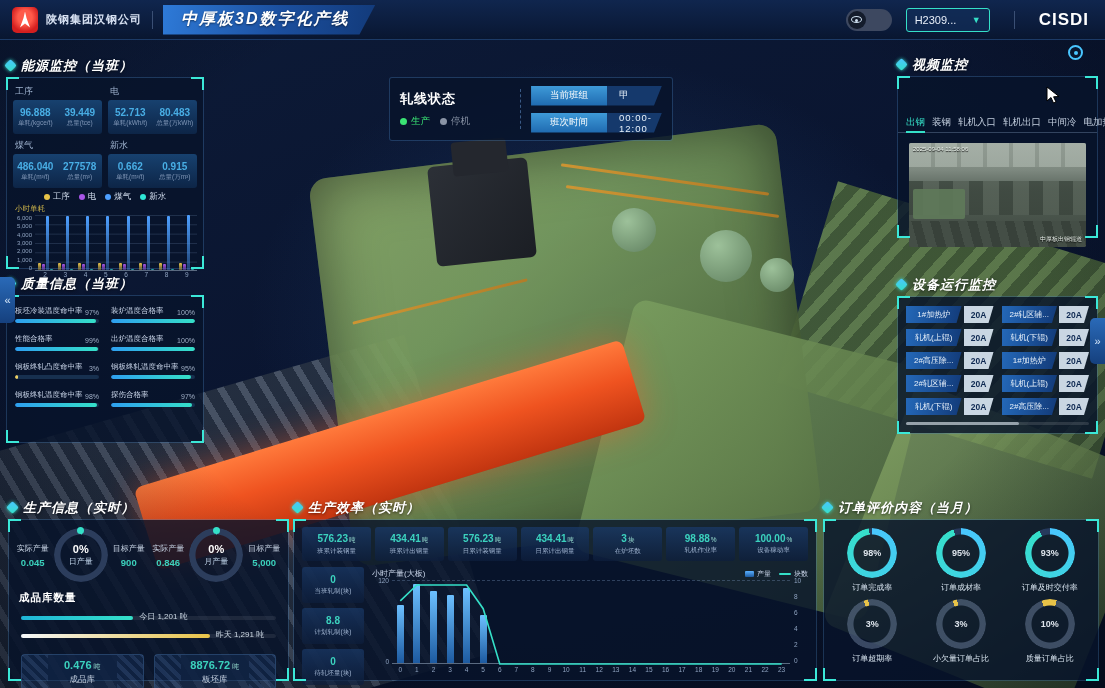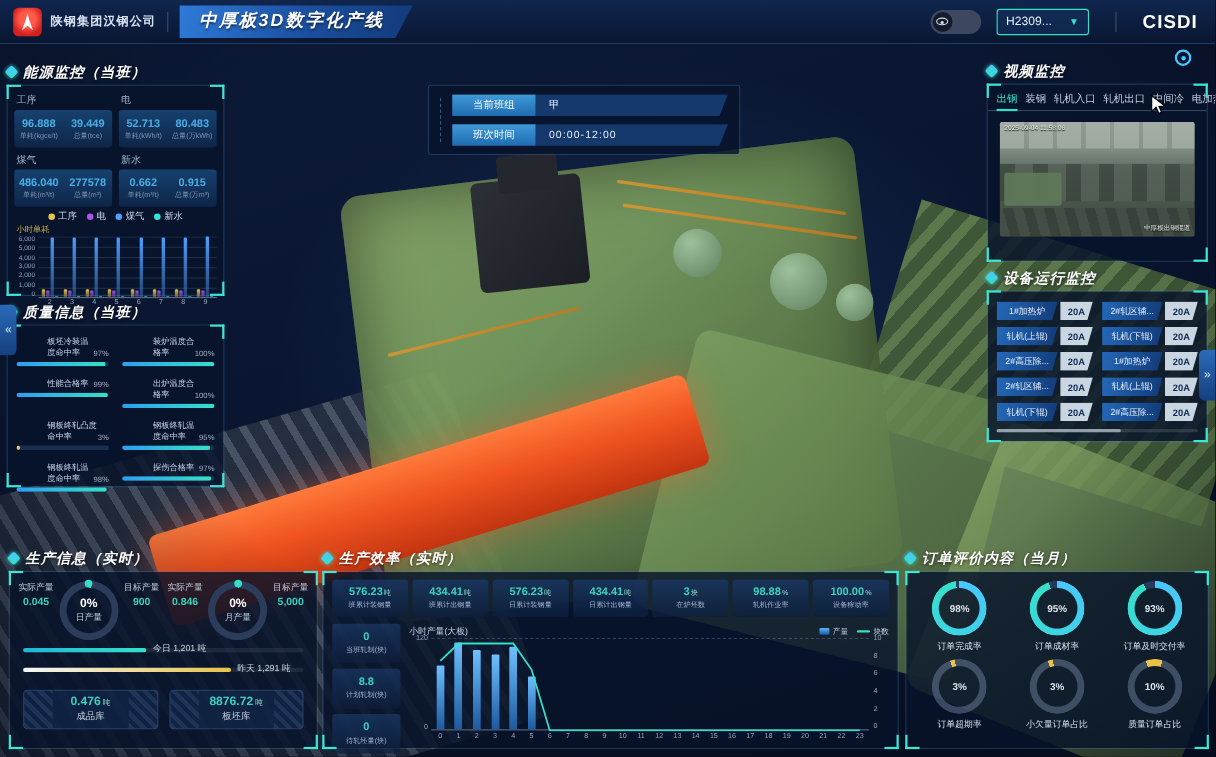--- a/index.html
+++ b/index.html
@@ -108,21 +108,21 @@
     background-size:100% 9.34px; }
   .e-group2 { display:flex; align-items:flex-end; gap:1px; }
   .e-bar { width:3px; border-radius:1px 1px 0 0; }
   .e-xlabels { display:flex; justify-content:space-around; }
   .e-xlabels span { color:#8fa3c0; font-size:6.5px; }
 
   
   #panel-quality { left:6px; top:275px; width:198px; height:168px; }
   #quality-grid { display:grid; grid-template-columns:1fr 1fr; gap:11px 12px; padding:10px 8px; }
   .q-item .q-head { display:flex; justify-content:space-between; align-items:flex-end; margin-bottom:3px; }
-  .q-item .q-label { color:#c8d4e8; font-size:7.5px;padding-left:28px; }
+  .q-item .q-label { color:#c8d4e8; font-size:7.5px; }
   .q-item .q-pct { color:#aebdd4; font-size:7px; }
   .q-track { height:4px; border-radius:2px; background:#17304f; overflow:hidden; }
   .q-fill { height:100%; border-radius:2px; background:linear-gradient(90deg,#2e9ff0,#35e0c8); }
   .q-fill.gold { background:linear-gradient(90deg,#e8c348,#f0d878); }
 
   
   #panel-linestatus { left:389px; top:77px; width:284px; height:64px; }
   #panel-linestatus .p-box { height:64px; display:flex; align-items:center; padding:8px 10px; gap:10px; }
   .ls-left { width:42%; }
   .ls-title { color:#fff; font-size:13px; font-weight:bold; letter-spacing:1px; margin-bottom:7px; }
@@ -132,51 +132,51 @@
   .ls-sep { width:0; height:40px; border-left:1px dashed #3a5a86; }
   .ls-right { flex:1; display:flex; flex-direction:column; gap:7px; }
   .ls-pill { display:flex; height:20px; clip-path:polygon(0 0,100% 0,calc(100% - 8px) 100%,0 100%); }
   .ls-pill .lab { width:76px; background:linear-gradient(180deg,#3e9ad8,#1f6ab0); color:#fff; font-size:9.5px;
     display:flex; align-items:center; justify-content:center; }
   .ls-pill .val { flex:1; background:rgba(26,70,130,.75); color:#e8f1fa; font-size:9.5px;
     display:flex; align-items:center; padding-left:12px; letter-spacing:1px; }
 
   
   #panel-video { left:897px; top:56px; width:201px; height:188px; }
-  #video-tabs { display:flex; gap:7px; padding:7px 8px 0; border-bottom:1px solid #33445f; height:24px; }
+  #video-tabs { display:flex; gap:7px; padding:7px 8px 0; border-bottom:1px solid #33445f; height:24px;margin-top:32px; }
   .v-tab { color:#c2cede; font-size:9.5px; white-space:nowrap; padding-bottom:5px; position:relative; }
   .v-tab.active { color:#35e0c8; }
   .v-tab.active::after { content:""; position:absolute; left:0; right:0; bottom:-1px; height:2px; background:#35e0c8; }
   .cam { position:relative; width:177px; height:104px; margin:10px auto 0; overflow:hidden; border-radius:2px;
     background:linear-gradient(180deg,#97a29a 0%,#7d887f 26%,#59655c 45%,#49544b 70%,#3c463f 100%); }
   .cam .c-roof { position:absolute; left:0; top:0; width:100%; height:24px;
     background:repeating-linear-gradient(90deg,#aab4ab 0 22px,#8d978e 22px 26px); opacity:.7; }
   .cam .c-mach { position:absolute; left:0; top:38px; width:100%; height:34px;
     background:repeating-linear-gradient(90deg,#3a443c 0 14px,#545f55 14px 30px); opacity:.8; }
   .cam .c-green { position:absolute; left:4px; top:46px; width:52px; height:30px; background:#5f7a5a; border-radius:2px; opacity:.9; }
   .cam .c-floor { position:absolute; left:0; bottom:0; width:100%; height:26px;
     background:repeating-linear-gradient(75deg,#444e46 0 9px,#38413a 9px 18px); }
   .cam .ov-top { position:absolute; left:4px; top:3px; color:#e9f0ea; font-size:6px; text-shadow:0 1px 1px #000; }
   .cam .ov-bot { position:absolute; right:4px; bottom:3px; color:#e9f0ea; font-size:6px; text-shadow:0 1px 1px #000; }
 
   
-  #panel-devices { left:897px; top:244px; width:201px; height:164px; }
+  #panel-devices { left:897px; top:276px; width:201px; height:164px; }
   #device-list { display:grid; grid-template-columns:1fr 1fr; gap:6px 8px; padding:9px 8px 4px; }
   .dev { display:flex; height:17px; }
   .dev .nm { flex:1; background:linear-gradient(100deg,#2468b8,#123a78); color:#e8f1fa; font-size:8px;
     display:flex; align-items:center; justify-content:center; clip-path:polygon(0 0,100% 0,calc(100% - 5px) 100%,0 100%); }
   .dev .va { width:30px; margin-left:2px; background:#d9e6f2; color:#0e2a55; font-size:8.5px; font-weight:bold;
     display:flex; align-items:center; justify-content:center; clip-path:polygon(0 0,100% 0,calc(100% - 5px) 100%,0 100%); }
   .dev-scroll { margin:3px 8px 0; height:3px; border-radius:2px; background:rgba(255,255,255,.12); position:relative; }
   .dev-scroll .thumb { position:absolute; left:0; top:0; height:3px; width:62%; border-radius:2px; background:rgba(230,240,250,.55); }
 
   
   #panel-production { left:8px; top:499px; width:281px; height:183px; }
   #gauge-row { display:flex; padding:8px 4px 2px; }
-  .gauge-cluster { flex:1; display:flex; justify-content:center; gap:5px; }
+  .gauge-cluster { flex:1; display:flex; align-items:center; justify-content:center; gap:5px; }
   .g-side { text-align:center; }
   .g-side .gl { color:#c2cede; font-size:8px; }
   .g-side .gv { color:#3fe0c8; font-size:9.5px; font-weight:bold; margin-top:3px; }
   .gring { position:relative; width:54px; height:54px; border-radius:50%;
     -webkit-mask:radial-gradient(closest-side,transparent calc(100% - 7px),#000 calc(100% - 6px)); }
   .gwrap { position:relative; width:54px; height:54px; }
   .gdot { position:absolute; left:50%; top:-1px; width:7px; height:7px; margin-left:-3.5px; border-radius:50%; background:#35e0c8; }
   .gcenter { position:absolute; inset:0; display:flex; flex-direction:column; align-items:center; justify-content:center; }
   .gcenter .pct { color:#fff; font-size:11px; font-weight:bold; }
   .gcenter .nm { color:#bcd0e6; font-size:8px; margin-top:1px; }
@@ -535,20 +535,33 @@
             <div class="q-track">
               <div class="q-fill" style="width: 97%;"></div>
             </div>
           </div>
         </div>
     </div>
   </section>
 
   <section class="panel" id="panel-linestatus">
     <div class="p-box">
+      <div class="ls-left">
+        <div class="ls-title">轧线状态</div>
+        <div class="ls-legend" id="ls-legend">
+            <div class="li">
+              <span class="dot" style="background: rgb(58, 227, 116);"></span>
+              <span style="color: rgb(58, 227, 116);">生产</span>
+            </div>
+            <div class="li">
+              <span class="dot" style="background: rgb(138, 148, 166);"></span>
+              <span style="color: rgb(138, 148, 166);">停机</span>
+            </div>
+          </div>
+      </div>
       <div class="ls-sep"></div>
       <div class="ls-right" id="ls-info">
           <div class="ls-pill">
             <span class="lab">当前班组</span>
             <span class="val">甲</span>
           </div>
           <div class="ls-pill">
             <span class="lab">班次时间</span>
             <span class="val">00:00-12:00</span>
           </div>
@@ -675,20 +688,21 @@
                 <div class="pct">0%</div>
                 <div class="nm">月产量</div>
               </div>
             </div>
             <div class="g-side">
               <div class="gl">目标产量</div>
               <div class="gv blurv">5,000</div>
             </div>
           </div>
         </div>
+      <div class="inv-title">成品库数量</div>
       <div id="inv-bars">
           <div class="inv-row">
             <div class="inv-track"></div>
             <div class="inv-fill teal" style="width: 44%;"></div>
             <div class="inv-label blurv" style="left: calc(44% + 6px);">今日 1,201 吨</div>
           </div>
           <div class="inv-row">
             <div class="inv-track"></div>
             <div class="inv-fill gold" style="width: 74%;"></div>
             <div class="inv-label blurv" style="left: calc(74% + 6px);">昨天 1,291 吨</div>

